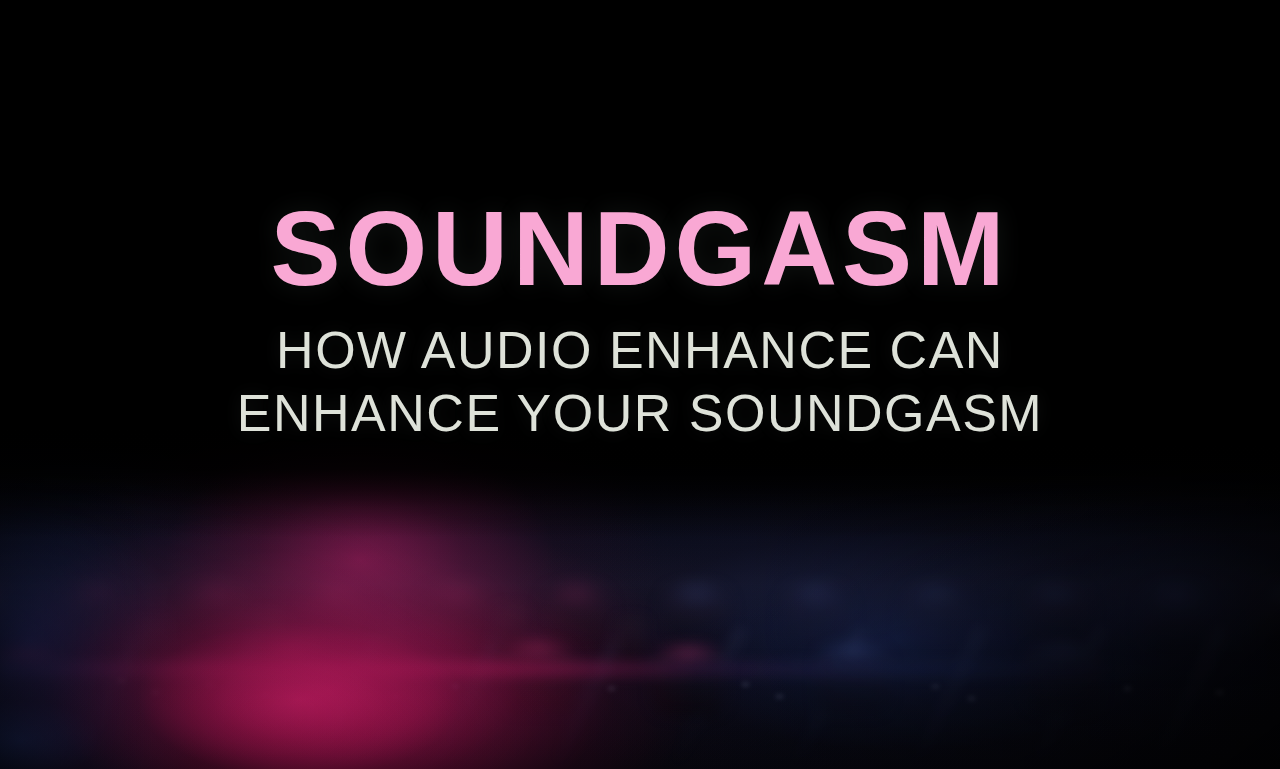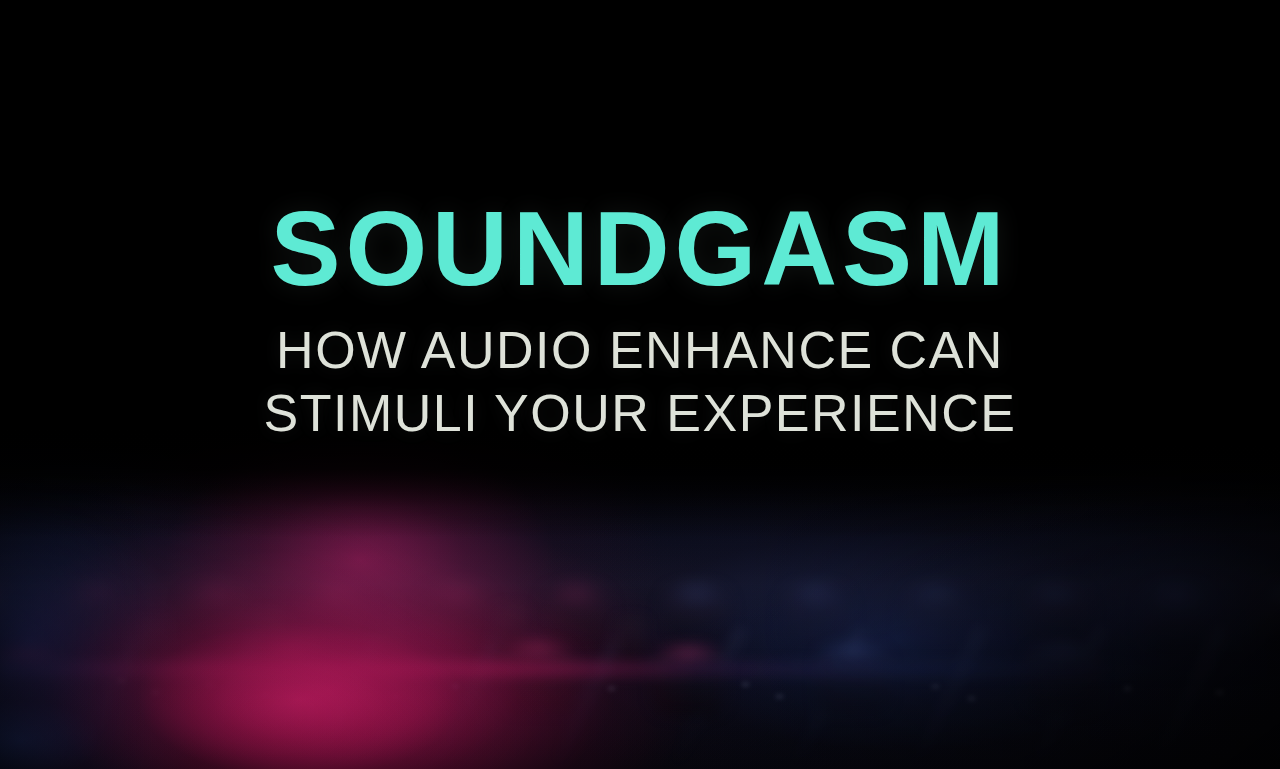--- a/index.html
+++ b/index.html
@@ -301,21 +301,21 @@
     text-align: center;
     z-index: 40;
   }
   #headline {
     margin: 0;
     font-family: "Liberation Sans", sans-serif;
     font-weight: 700;
     font-size: 105px;
     line-height: 1.0;
     letter-spacing: 5px;
-    color: #5eead4;
+    color: #f9a8d4;
     text-shadow: 0 0 26px rgba(160,190,170,0.12);
     white-space: nowrap;
   }
   #subtitle {
     margin: 18px 0 0 0;
     font-family: "Liberation Sans", sans-serif;
     font-weight: 400;
     font-size: 52px;
     line-height: 63px;
     letter-spacing: 1.5px;
@@ -427,17 +427,17 @@
 
     <div class="bg-layer" id="top-black"></div>
     <div class="bg-layer" id="vignette"></div>
     <div class="bg-layer" id="vignette-v"></div>
   </div>
 
   <div id="text-block">
     <h1 id="headline">SOUNDGASM</h1>
     <p id="subtitle">
       <span class="sub-line">HOW AUDIO ENHANCE CAN</span>
-      <span class="sub-line">STIMULI YOUR EXPERIENCE</span>
+      <span class="sub-line">ENHANCE YOUR SOUNDGASM</span>
     </p>
   </div>
 
 </div>
 
 </body></html>

